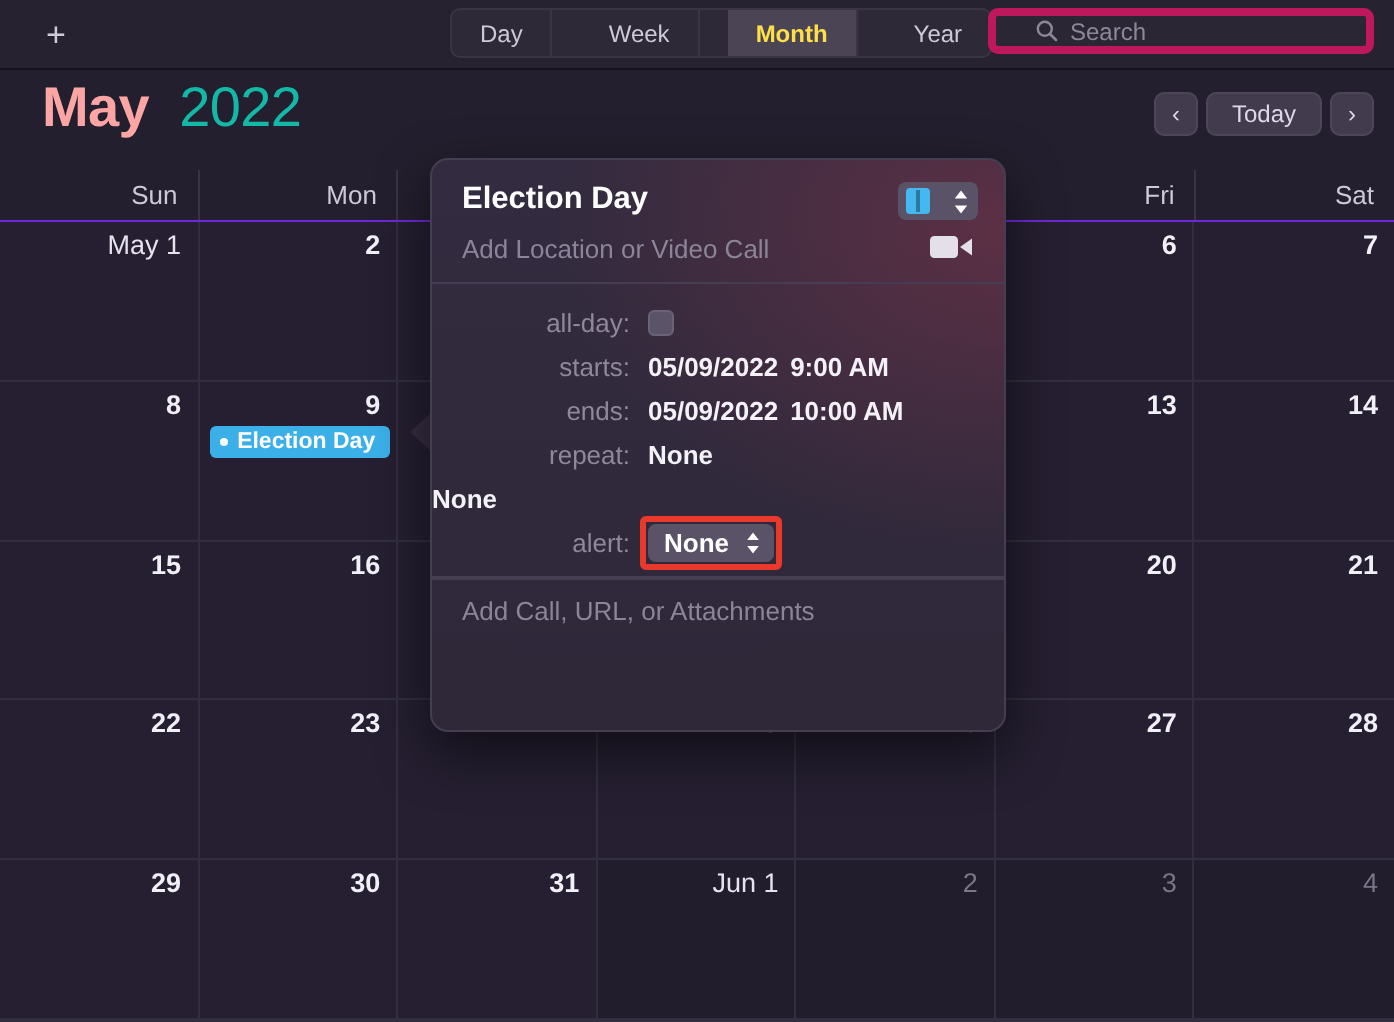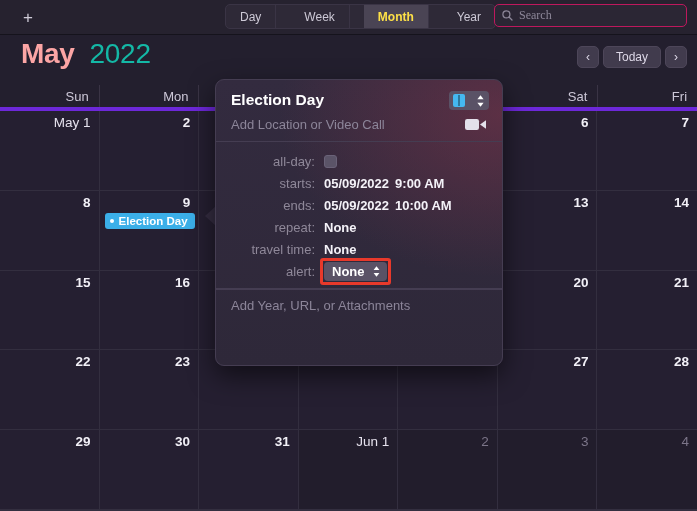--- a/index.html
+++ b/index.html
@@ -32,22 +32,22 @@
   .seg-item{
     display:flex;align-items:center;justify-content:center;
     padding:0 14px;font-size:12px;color:#cdc9d6;cursor:pointer;
     border-right:1px solid #3a3445;
   }
   .seg-item:last-child{border-right:none;}
   .seg-item.active{background:#4a4454;color:#fde047;font-weight:bold;}
 
   .search{
     position:absolute;left:494px;top:4px;width:193px;height:23px;
-    background:#2b2634;border:1px solid #be185d;border-radius:5px;
-    display:flex;align-items:center;padding:0 7px;box-sizing:border-box;cursor:text;font-family:Liberation Serif, serif;
+    background:#2b2634;border:4px solid #be185d;border-radius:5px;
+    display:flex;align-items:center;padding:0 20px;box-sizing:border-box;cursor:text;
   }
   .search svg{flex:none;margin-right:6px;}
   .search-ph{font-size:12px;color:#8d8799;}
 
   
   .hdr{position:absolute;left:0;top:34px;width:697px;height:51px;}
   .title{
     position:absolute;left:21px;top:4px;
     font-size:28px;letter-spacing:-0.3px;white-space:nowrap;
   }
@@ -59,21 +59,21 @@
     background:#413b4d;border:1px solid #4d4659;border-radius:5px;
     display:flex;align-items:center;justify-content:center;
     color:#ded9e8;cursor:pointer;box-sizing:border-box;
   }
   .nav-arrow{width:22px;font-size:12px;}
   .nav-today{padding:0 12px;font-size:12px;margin:0 4px;}
 
   
   .dow{
     position:absolute;left:0;top:85px;width:697px;height:26px;
-    display:flex;border-bottom:4px solid #6d28d9;box-sizing:border-box;
+    display:flex;border-bottom:1px solid #6d28d9;box-sizing:border-box;
   }
   .dow-cell{
     flex:1 1 0;position:relative;font-size:13px;color:#cdc8d8;
     display:flex;align-items:center;justify-content:flex-end;
     padding-right:10px;box-sizing:border-box;
     border-right:1px solid #3a3445;
   }
   .dow-cell:last-child{border-right:none;}
 
   
@@ -221,22 +221,22 @@
       </div>
     </div>
   </div>
 
   <div class="dow">
     <div class="dow-cell">Sun</div>
     <div class="dow-cell">Mon</div>
     <div class="dow-cell">Tue</div>
     <div class="dow-cell">Wed</div>
     <div class="dow-cell">Thu</div>
+    <div class="dow-cell">Fri</div>
     <div class="dow-cell">Sat</div>
-    <div class="dow-cell">Fri</div>
   </div>
 
   <div class="grid" id="month-grid">
       <div class="cell first">
         <div class="daynum">May 1</div>
       </div>
       <div class="cell">
         <div class="daynum">2</div>
       </div>
       <div class="cell">
@@ -396,21 +396,20 @@
         <span class="fval">05/09/2022</span>
         <span class="fval time">10:00 AM</span>
       </div>
 
       <div class="frow">
         <span class="flabel">repeat:</span>
         <span class="fval">None</span>
       </div>
 
       <div class="frow">
-        <span class="flabel">travel time:</span>
         <span class="fval">None</span>
       </div>
 
       <div class="frow">
         <span class="flabel">alert:</span>
         <span class="alert-hl">
           <span class="popup-btn">
             <span class="pb-txt">None</span>
             <span class="stepper">
               <svg width="9" height="13" viewBox="0 0 9 13">
@@ -418,16 +417,16 @@
                 <path d="M4.5 11.8 L7.4 8.0 L1.6 8.0 Z" fill="#ffffff"></path>
               </svg>
             </span>
           </span>
         </span>
       </div>
     </div>
 
     <div class="sep"></div>
     <div class="sep"></div>
-    <div class="pop-row-btn">Add Year, URL, or Attachments</div>
+    <div class="pop-row-btn">Add Call, URL, or Attachments</div>
   </div>
 
 </div>
 
 </body></html>

